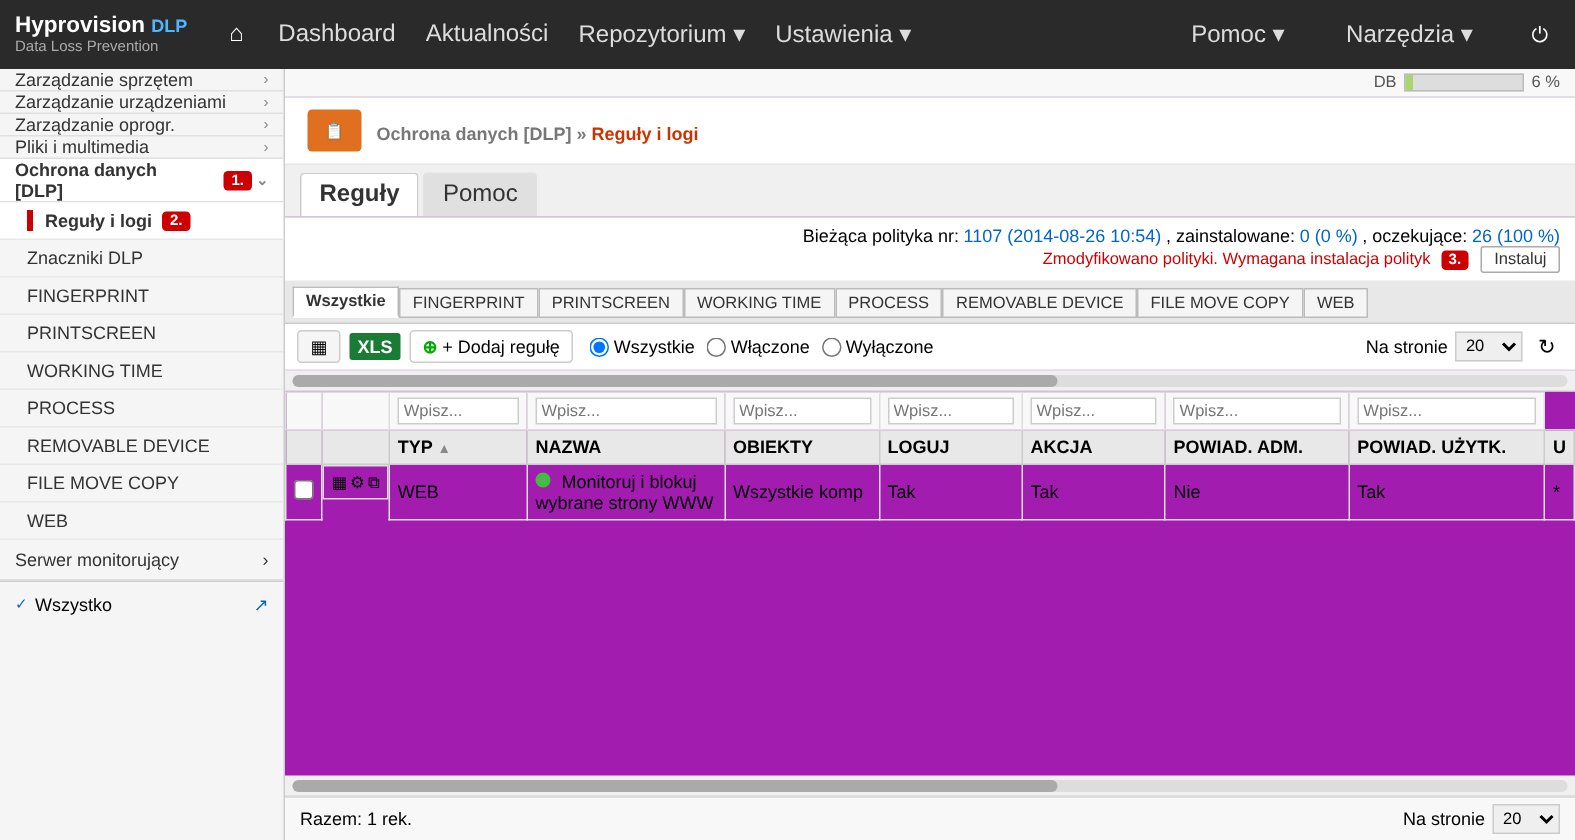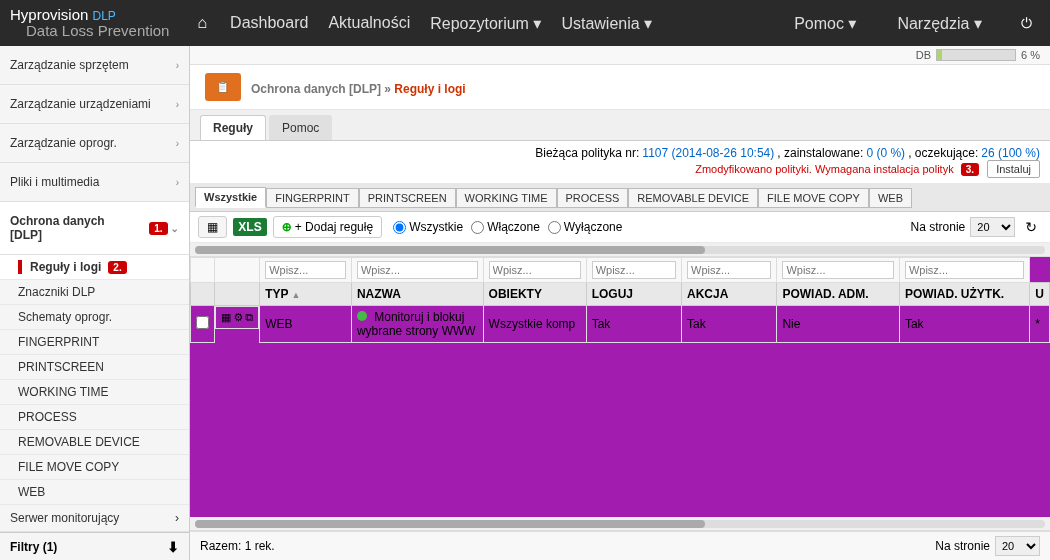--- a/index.html
+++ b/index.html
@@ -13,23 +13,23 @@
       align-items: center;
       padding: 0 10px;
       color: #fff;
     }
     .logo-area {
       display: flex;
       flex-direction: column;
       margin-right: 20px;
       line-height: 1.1;
     }
-    .logo-title { font-size: 15px; font-weight: normal; color: #fff; }
+    .logo-title { font-size: 15px; font-weight: bold; color: #fff; }
     .logo-title span { color: #4db8ff; }
-    .logo-subtitle { font-size: 15px; color: #aaa; margin-left: 16px; }
+    .logo-subtitle { font-size: 10px; color: #aaa; }
     .nav-home-btn {
       background: none; border: none; color: #fff; font-size: 16px; cursor: pointer; margin-right: 5px; padding: 4px 8px;
     }
     .nav-link {
       color: #ddd; text-decoration: none; padding: 4px 10px; font-size: 16px; cursor: pointer;
       display: flex; align-items: center; gap: 3px;
     }
     .nav-right { margin-left: auto; display: flex; align-items: center; gap: 21px; }
     .nav-right .nav-link { color: #ddd; }
     .power-btn {
@@ -37,21 +37,21 @@
     }
 
     
     .layout { display: flex; height: 514px; }
     .sidebar {
       width: 190px; background: #f5f5f5; border-right: 1px solid #ccc;
       flex-shrink: 0; overflow-y: auto;
     }
     .sidebar-item {
       display: flex; align-items: center; justify-content: space-between;
-      padding: 12px 10px; border-bottom: 1px solid #e0e0e0; cursor: pointer;
+      padding: 0 10px; border-bottom: 1px solid #e0e0e0; cursor: pointer;
       color: #333;
       gap: 16px;
     }
     .sidebar-item.active { background: #fff; font-weight: bold; }
     .sidebar-item .chevron { color: #888; font-size: 10px; }
     .sidebar-sub-item {
       display: flex; align-items: center;
       padding: 5px 10px 5px 18px; border-bottom: 1px solid #e8e8e8; cursor: pointer;
       color: #333;
     }
@@ -103,21 +103,21 @@
     }
     .page-title { font-size: 18px; color: #555; text-align: center; }
     .page-title span { color: #cc3300; font-weight: bold; }
 
     
     .tabs-row {
       display: flex; border-bottom: 1px solid #ccc; background: #f0f0f0; padding: 5px 10px 0;
     }
     .tab {
       padding: 5px 12px; border: 1px solid transparent; border-bottom: none;
-      cursor: pointer; font-size: 12px; color: #333; background: #e0e0e0; margin-right: 3px;
+      cursor: pointer; font-size: 16px; color: #333; background: #e0e0e0; margin-right: 3px;
       border-radius: 3px 3px 0 0;
     }
     .tab.active { background: #fff; border-color: #ccc; border-bottom-color: #fff; font-weight: bold; }
 
     
     .policy-info {
       padding: 5px 10px; background: #fff; border-bottom: 1px solid #e8e8e8; text-align: right; font-size: 11px;
     }
     .policy-number { color: #0066cc; }
     .policy-warning {
@@ -241,39 +241,34 @@
         <span class="chevron">⌄</span>
       </span>
     </div>
 
     <div class="sidebar-sub-item active" style="display:flex;align-items:center;gap:3px;">
       <span class="red-bar"></span>
       <span>Reguły i logi</span>
       <span class="sidebar-label-num">2.</span>
     </div>
     <div class="sidebar-plain">Znaczniki DLP</div>
-    <div class="sidebar-plain">Schematy oprogr.</div>
     <div class="sidebar-plain">FINGERPRINT</div>
     <div class="sidebar-plain">PRINTSCREEN</div>
     <div class="sidebar-plain">WORKING TIME</div>
     <div class="sidebar-plain">PROCESS</div>
     <div class="sidebar-plain">REMOVABLE DEVICE</div>
     <div class="sidebar-plain">FILE MOVE COPY</div>
     <div class="sidebar-plain">WEB</div>
 
     <div class="sidebar-section-header">
       <span>Serwer monitorujący</span>
       <span class="chevron">›</span>
     </div>
 
     <div class="filters-box">
-      <div class="filters-header">
-        <span>Filtry (1)</span>
-        <span style="cursor:pointer;font-size:14px;">⬇</span>
-      </div>
       <div class="filter-item">
         <span style="color:#0066cc;font-size:10px;">✓</span>
         <label>Wszystko</label>
         <span style="margin-left:auto;cursor:pointer;color:#0066cc;font-size:12px;">↗</span>
       </div>
     </div>
   </div>
 
   <div class="main-content">
 

